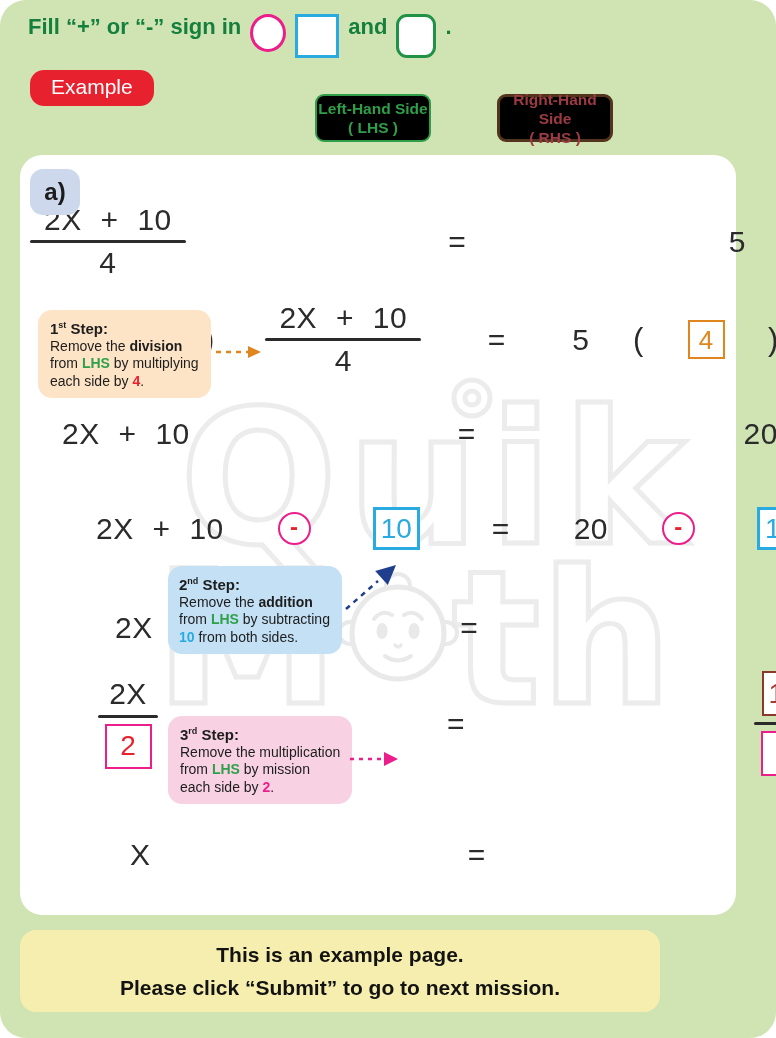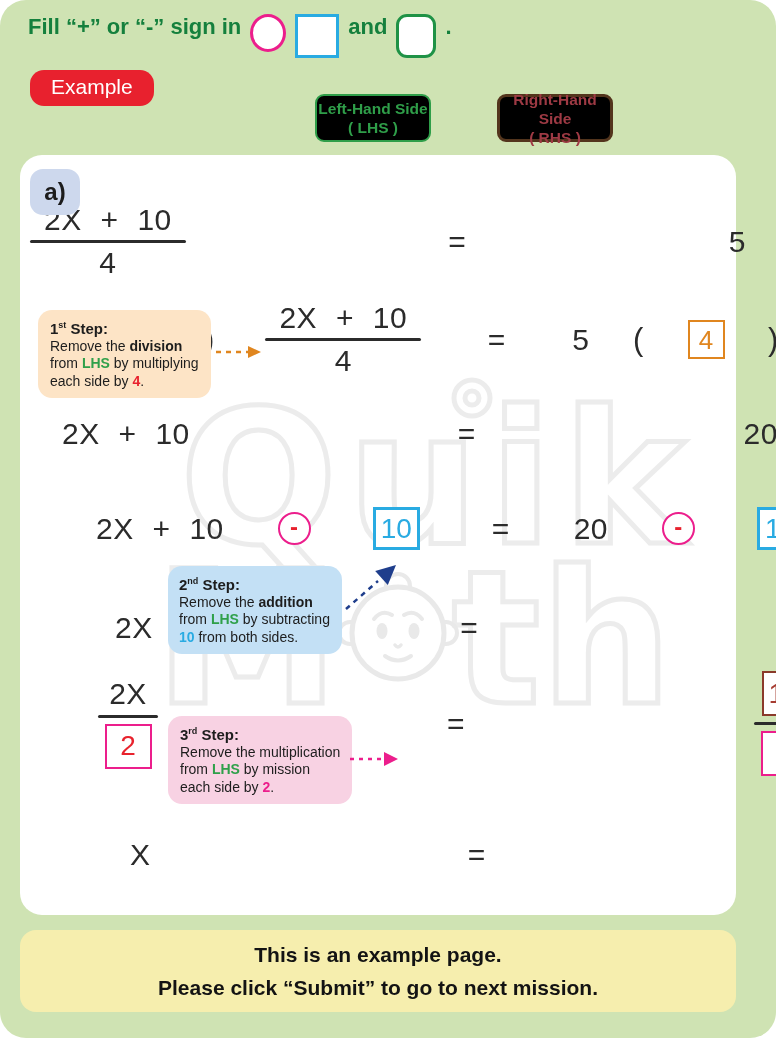--- a/index.html
+++ b/index.html
@@ -48,21 +48,21 @@
   .step2 { left:148px; top:411px; background:#c3e0f5;padding-left:11px; }
   .step3 { left:148px; top:561px; background:#f8d2e3; }
   .g { color:#2fa04a; font-weight:bold; }
   .r { color:#e8212e; font-weight:bold; }
   .c { color:#29abe2; font-weight:bold; }
   .p { color:#ec1e8c; font-weight:bold; }
   .b { font-weight:bold; }
   .arrow { position:absolute; z-index:2; }
 
   
-  .footer-box { position:absolute; left:20px; top:930px; width:716px; height:82px; background:#f6eeae; border-radius:16px; display:flex; flex-direction:column; justify-content:center; align-items:center; row-gap:9px; font-weight:bold; font-size:21px; color:#131313; }
+  .footer-box { position:absolute; left:20px; top:930px; width:640px; height:82px; background:#f6eeae; border-radius:16px; display:flex; flex-direction:column; justify-content:center; align-items:center; row-gap:9px; font-weight:bold; font-size:21px; color:#131313; }
 </style>
 </head>
 <body>
 
 <div class="page">
 
   <div class="instruction">
     <span>Fill “+” or “-” sign in</span>
     <span class="circle-blank"></span>
     <span class="sq-blue"></span>

